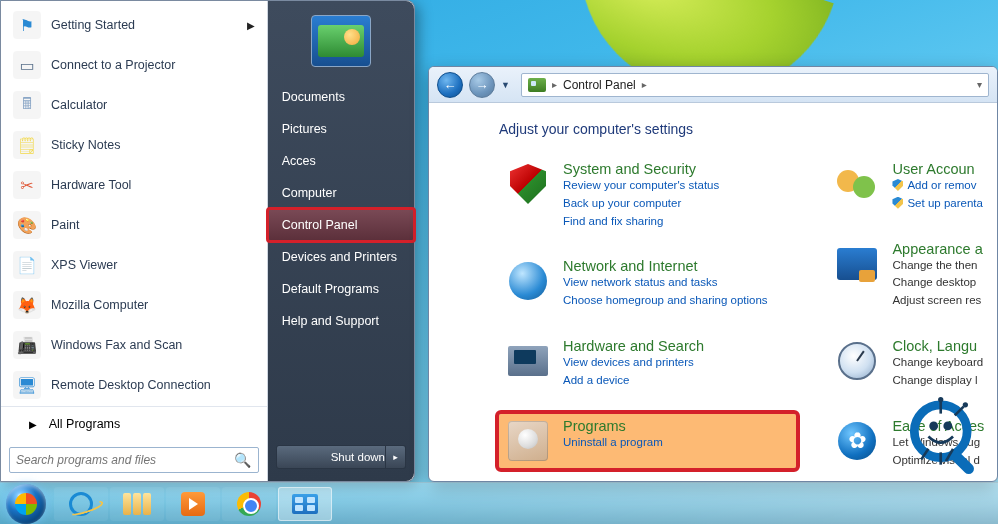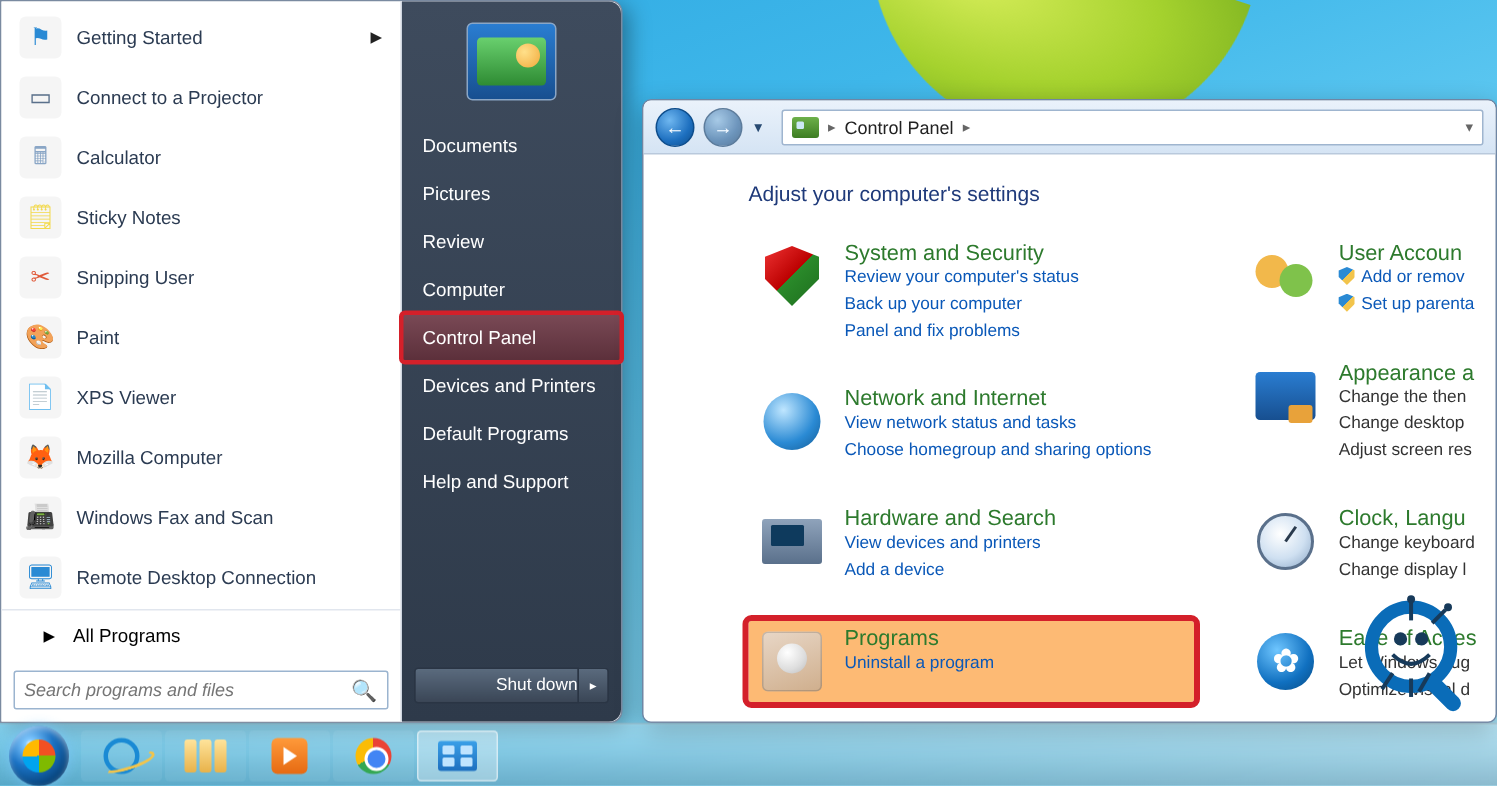--- a/index.html
+++ b/index.html
@@ -141,21 +141,21 @@
         <div class="sm-item">
           <span class="ico p-ico" style="background:rgba(0,0,0,.04);color:#8aa6c6;">🖩</span>
           <span>Calculator</span>
         </div>
         <div class="sm-item">
           <span class="ico p-ico" style="background:rgba(0,0,0,.04);color:#f2d94b;">🗒</span>
           <span>Sticky Notes</span>
         </div>
         <div class="sm-item">
           <span class="ico p-ico" style="background:rgba(0,0,0,.04);color:#e05a3a;">✂</span>
-          <span>Snipping User</span>
+          <span>Hardware Tool</span>
         </div>
         <div class="sm-item">
           <span class="ico p-ico" style="background:rgba(0,0,0,.04);color:#e8b24a;">🎨</span>
           <span>Paint</span>
         </div>
         <div class="sm-item">
           <span class="ico p-ico" style="background:rgba(0,0,0,.04);color:#2a8ad4;">📄</span>
           <span>XPS Viewer</span>
         </div>
         <div class="sm-item">
@@ -180,21 +180,21 @@
       <span class="mag">🔍</span>
     </div>
   </div>
   <div class="sm-right">
     <div class="sm-avatar">
         <div class="sm-avatar-inner"></div>
       </div>
     <div id="sm-rlinks">
         <div class="sm-rlink">Documents</div>
         <div class="sm-rlink">Pictures</div>
-        <div class="sm-rlink">Review</div>
+        <div class="sm-rlink">Acces</div>
         <div class="sm-rlink">Computer</div>
         <div class="sm-rlink hl">Control Panel</div>
         <div class="sm-rlink">Devices and Printers</div>
         <div class="sm-rlink">Default Programs</div>
         <div class="sm-rlink">Help and Support</div>
       </div>
     <div class="sm-shut">
       <div class="sm-shut-btn">
           <span>Shut down</span>
         </div>
@@ -221,21 +221,21 @@
     <div class="cp-cols">
       <div class="cp-col" id="cp-left">
           <div class="cat">
             <div class="cat-ic">
               <div class="ic-shield"></div>
             </div>
             <div>
               <div class="cat-t">System and Security</div>
               <div class="cat-l">Review your computer's status</div>
               <div class="cat-l">Back up your computer</div>
-              <div class="cat-l">Panel and fix problems</div>
+              <div class="cat-l">Find and fix sharing</div>
             </div>
           </div>
           <div class="cat">
             <div class="cat-ic">
               <div class="ic-net"></div>
             </div>
             <div>
               <div class="cat-t">Network and Internet</div>
               <div class="cat-l">View network status and tasks</div>
               <div class="cat-l">Choose homegroup and sharing options</div>

